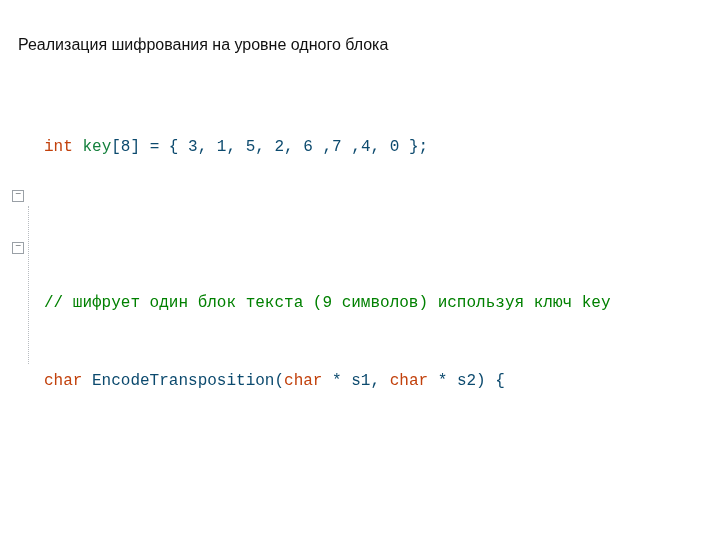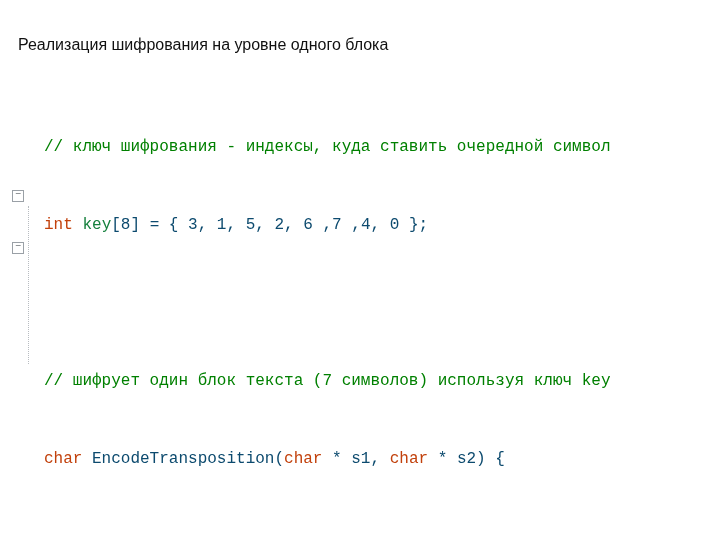--- a/index.html
+++ b/index.html
@@ -88,24 +88,23 @@
     <div class="gutter">
 
       <div class="mark" style="top:108px">−</div>
 
       <div class="mark" style="top:160px">−</div>
 
       <div class="vline" style="top:124px; height:158px;"></div>
     </div>
 
     <div class="code">
-      <div class="codeline"><span class="tok-comment">// ключ шифрования - индексы, куда ставить очередной символ</span></div>
       <div class="codeline"><span class="tok-keyword">int</span> <span class="tok-ident">key</span><span class="tok-punct">[8] = { 3, 1, 5, 2, 6 ,7 ,4, 0 };</span></div>
       <div class="codeline"></div>
-      <div class="codeline"><span class="tok-comment">// шифрует один блок текста (7 символов) используя ключ key</span></div>
+      <div class="codeline"><span class="tok-comment">// шифрует один блок текста (9 символов) используя ключ key</span></div>
       <div class="codeline"><span class="tok-keyword">char</span><span class="tok-punct"> EncodeTransposition(</span><span class="tok-keyword">char</span><span class="tok-punct"> * s1, </span><span class="tok-keyword">char</span><span class="tok-punct"> * s2) {</span></div>
       
       
       
       
       
       
     </div>
   </div>
 </div>

